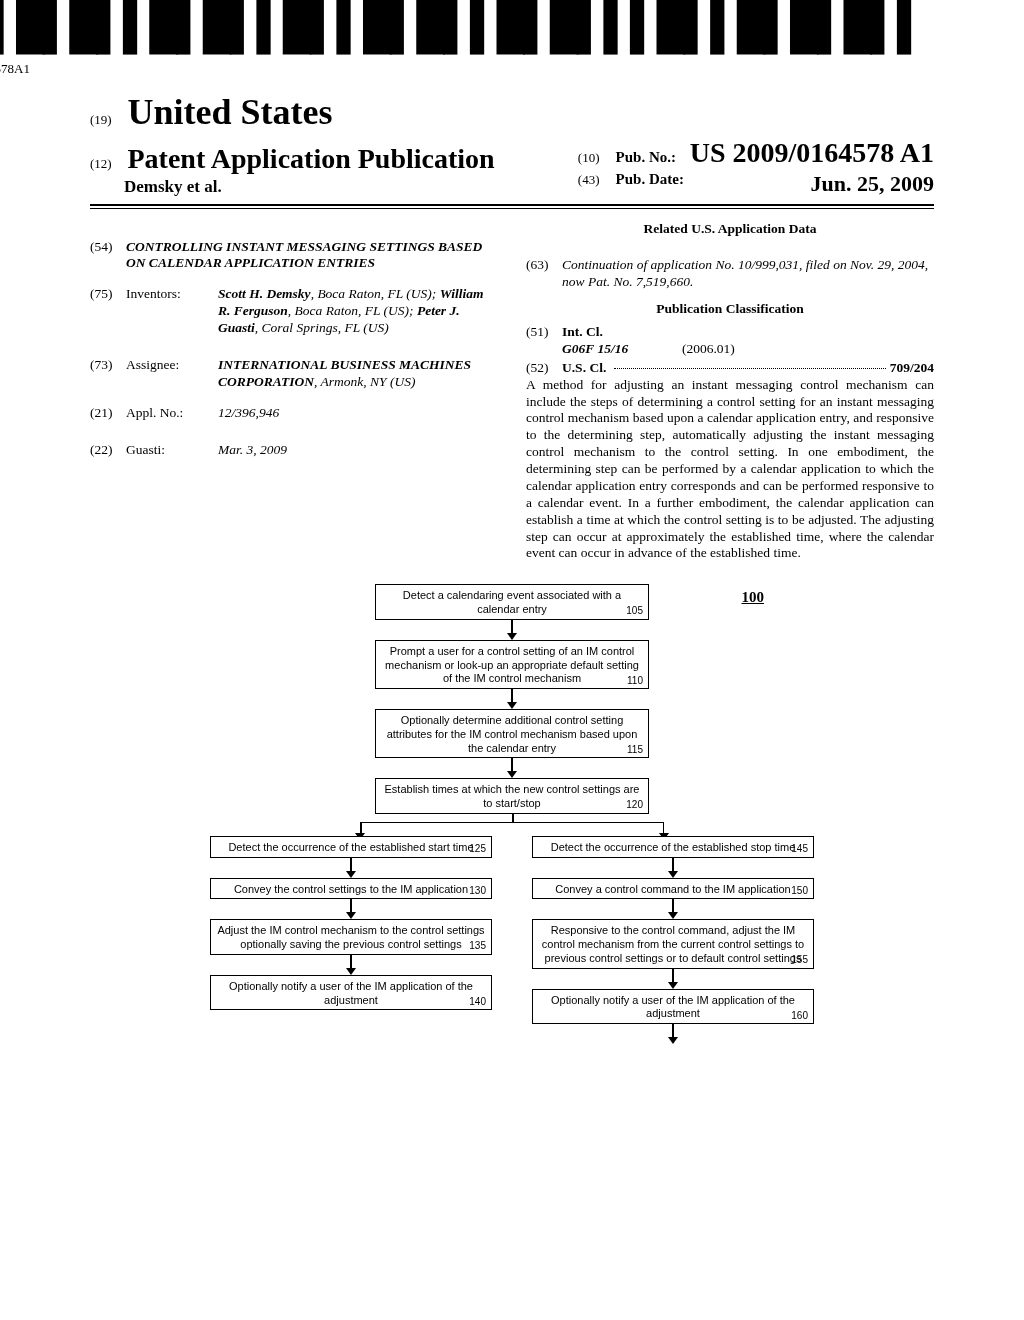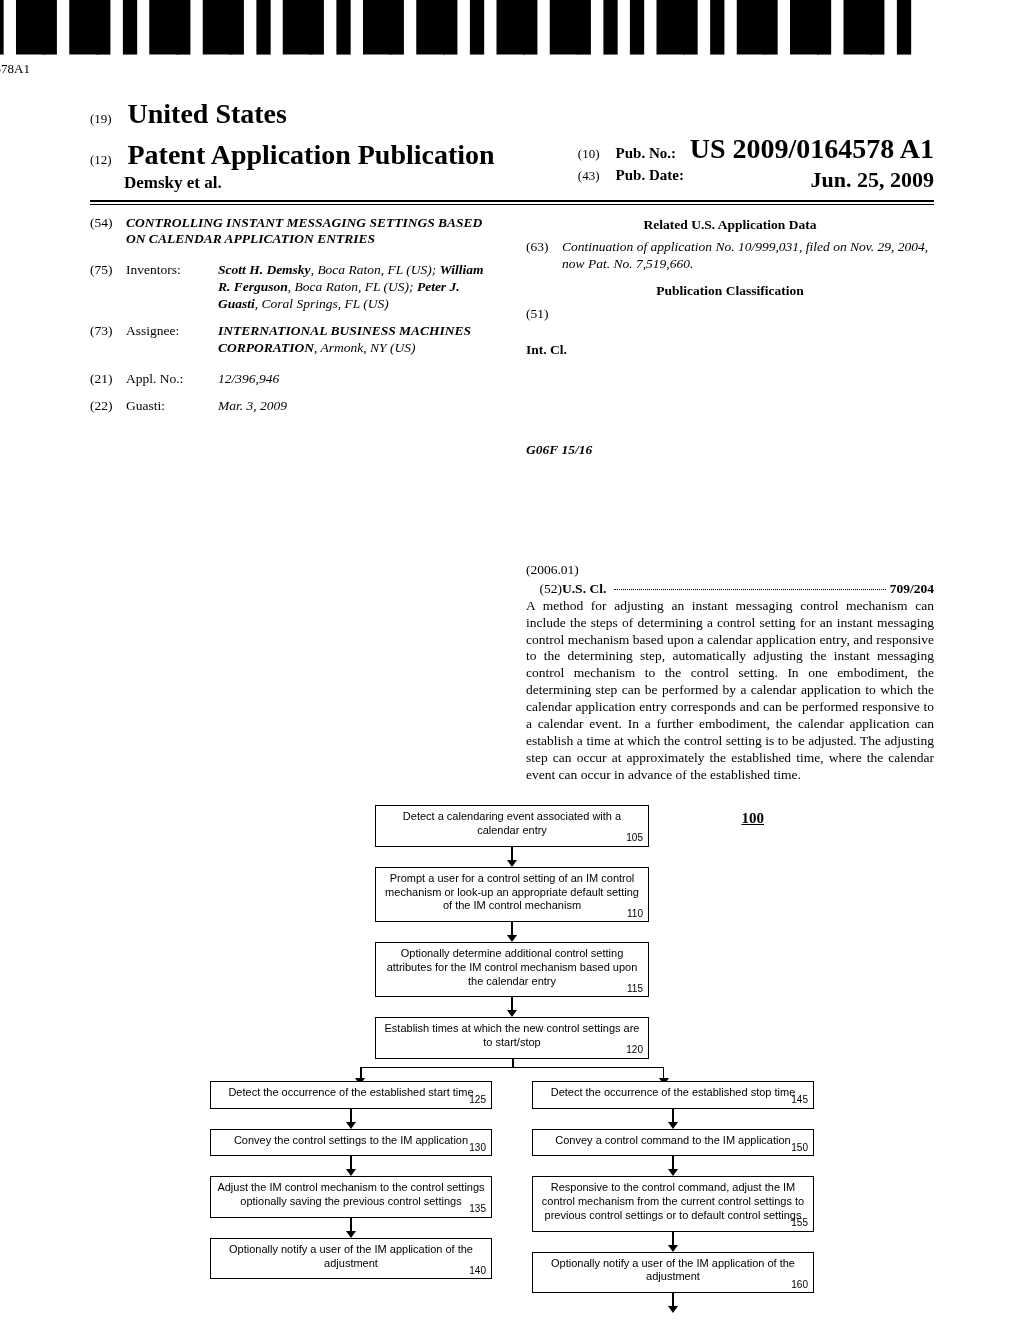--- a/index.html
+++ b/index.html
@@ -25,58 +25,58 @@
     letter-spacing: -1px;
     font-size: 46px;
     line-height: 0.9;
     white-space: nowrap;
   }
   .barcode-text { font-size: 13px; margin-top: 2px; }
   .header { margin-top: 60px; }
   .header-row { display: flex; justify-content: space-between; align-items: flex-end; }
   .hl { }
   .hl .code { font-size: 13px; display:inline-block; width:34px;margin-top:21px;}
-  .hl .country { font-size: 28px; font-weight: bold; }
+  .hl .country { font-size: 36px; font-weight: bold; }
   .hl .kind { font-size: 28px; font-weight: bold; }
   .hl .authors { font-size: 17px; font-weight: bold; margin-left:34px;}
   .hr { text-align: left; font-size: 15px;}
   .hr .code { font-size: 13px; display:inline-block; width:34px;}
   .hr .lbl { font-weight: bold; }
   .hr .pubno { font-weight: bold; font-size: 28px; }
   .hr .pubdate { font-weight: bold; font-size: 22px; float:right;}
   .rule { border: 0; border-top: 2.5px solid #000; margin: 6px 0 2px 0; }
   .rule-thin { border: 0; border-top: 1px solid #000; margin: 1px 0 10px 0; }
   .biblio { display: flex; gap: 28px; font-size: 13.5px; }
   .col { flex: 1; }
-  .field { display: flex; margin-bottom: 10px; }
+  .field { display: flex; margin-bottom: 10px; margin-top: 20px; }
   .field .num { width: 36px; flex: 0 0 36px; }
   .field .lbl { width: 92px; flex: 0 0 92px; }
   .field .val { flex: 1; font-style: italic; }
   .val .b { font-weight: bold; }
   .title-field .val { font-weight: bold; }
   .corr { margin-left: 36px; margin-bottom: 14px; }
   .section-heading { font-weight: bold; text-align: center; margin: 2px 0 6px 0; }
-  .cls-row { display:flex;flex-direction:column; }
+  .cls-row { display:flex; }
   .cls-row .num{ width:36px; flex:0 0 36px;}
   .cls-row .lbl{ font-weight:bold; width:64px; flex:0 0 64px;}
   .cls-row .main{ flex:1; font-style:italic; font-weight:bold;}
   .cls-row .yr{ width:110px;}
-  .uscl { display:flex; align-items:baseline;text-align:right;}
+  .uscl { display:flex; align-items:baseline;}
   .uscl .num{width:36px;flex:0 0 36px;}
   .uscl .lbl{font-weight:bold; white-space:nowrap; margin-right:4px;}
   .uscl .dots{flex:1; border-bottom:1.5px dotted #000; position:relative; top:-3px; margin:0 4px;}
   .uscl .val{font-weight:bold;}
   .abs-head{ display:flex;}
   .abs-head .num{width:36px;flex:0 0 36px;}
   .abs-head .lbl{flex:1; text-align:center; font-weight:bold; letter-spacing:0.5px;}
   .abstract { text-align: justify; font-size:13.5px;}
   
   .flow { margin-top: 22px; display:flex; flex-direction:column; align-items:center; font-family: Arial, Helvetica, sans-serif; font-size:11px; position:relative;}
   .flow .ref { position:absolute; right:170px; top:4px; font-size:15px; font-weight:bold; text-decoration:underline; font-family:"Times New Roman";}
-  .fbox { border:1.5px solid #000; width:260px; padding:4px 6px 8px 6px; text-align:center; position:relative; background:#fff;}
+  .fbox { border:1.5px solid #000; width:260px; padding:4px 6px 2px 6px; text-align:center; position:relative; background:#fff;}
   .fbox.w { width:268px;}
   .fbox .n { position:absolute; right:5px; bottom:1px; font-size:10px;}
   .vline { width:1.5px; background:#000; height:14px; margin:0 auto;}
   .arrowhead{ width:0;height:0;border-left:5px solid transparent;border-right:5px solid transparent;border-top:7px solid #000; margin:-1px auto 0 auto;}
   .split { display:flex; gap:40px; justify-content:center; position:relative; margin-top:0;}
   .split-col{ display:flex; flex-direction:column; align-items:center;}
 </style>
 </head>
 <body>
 

